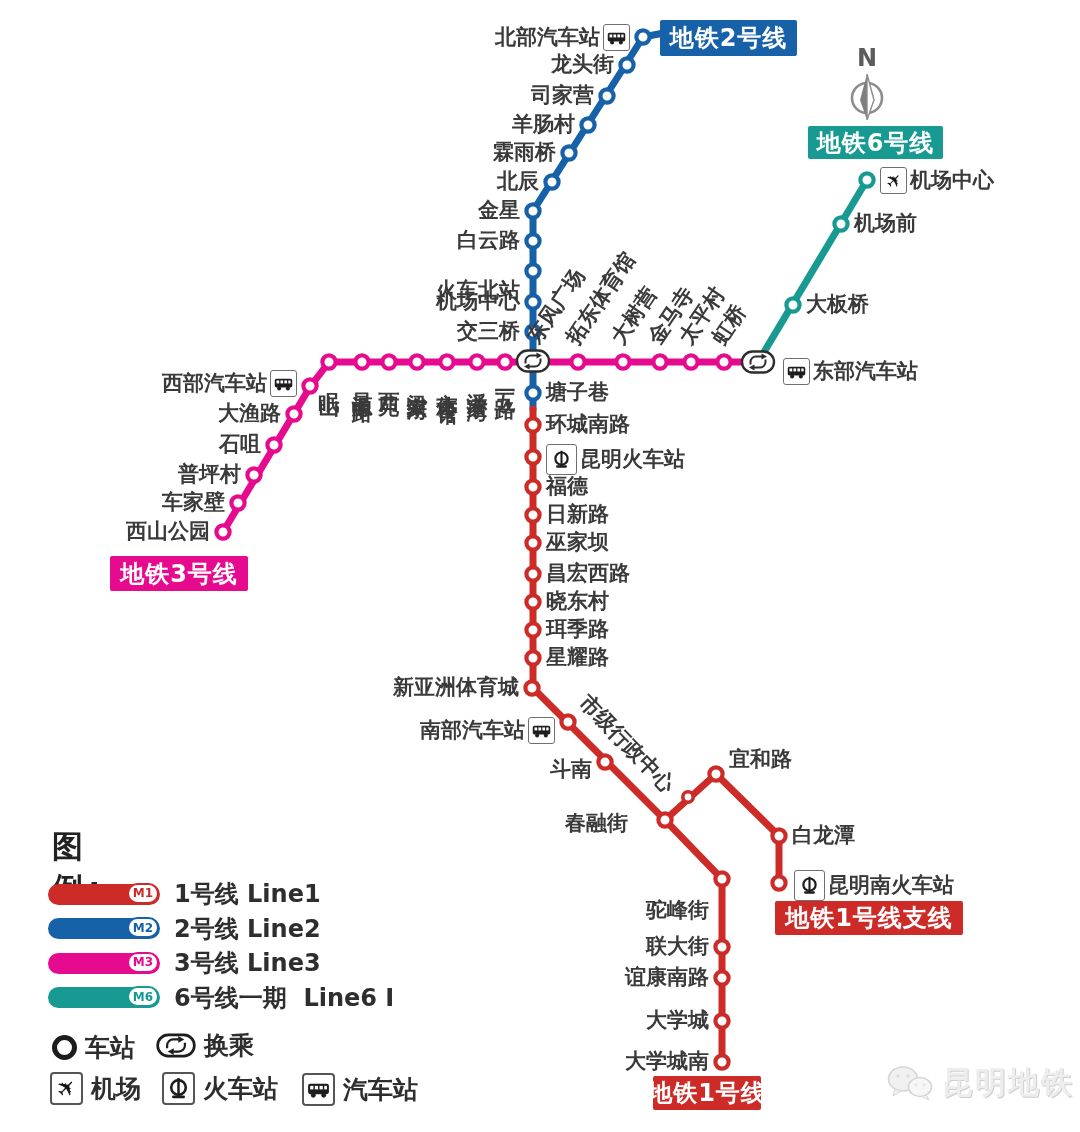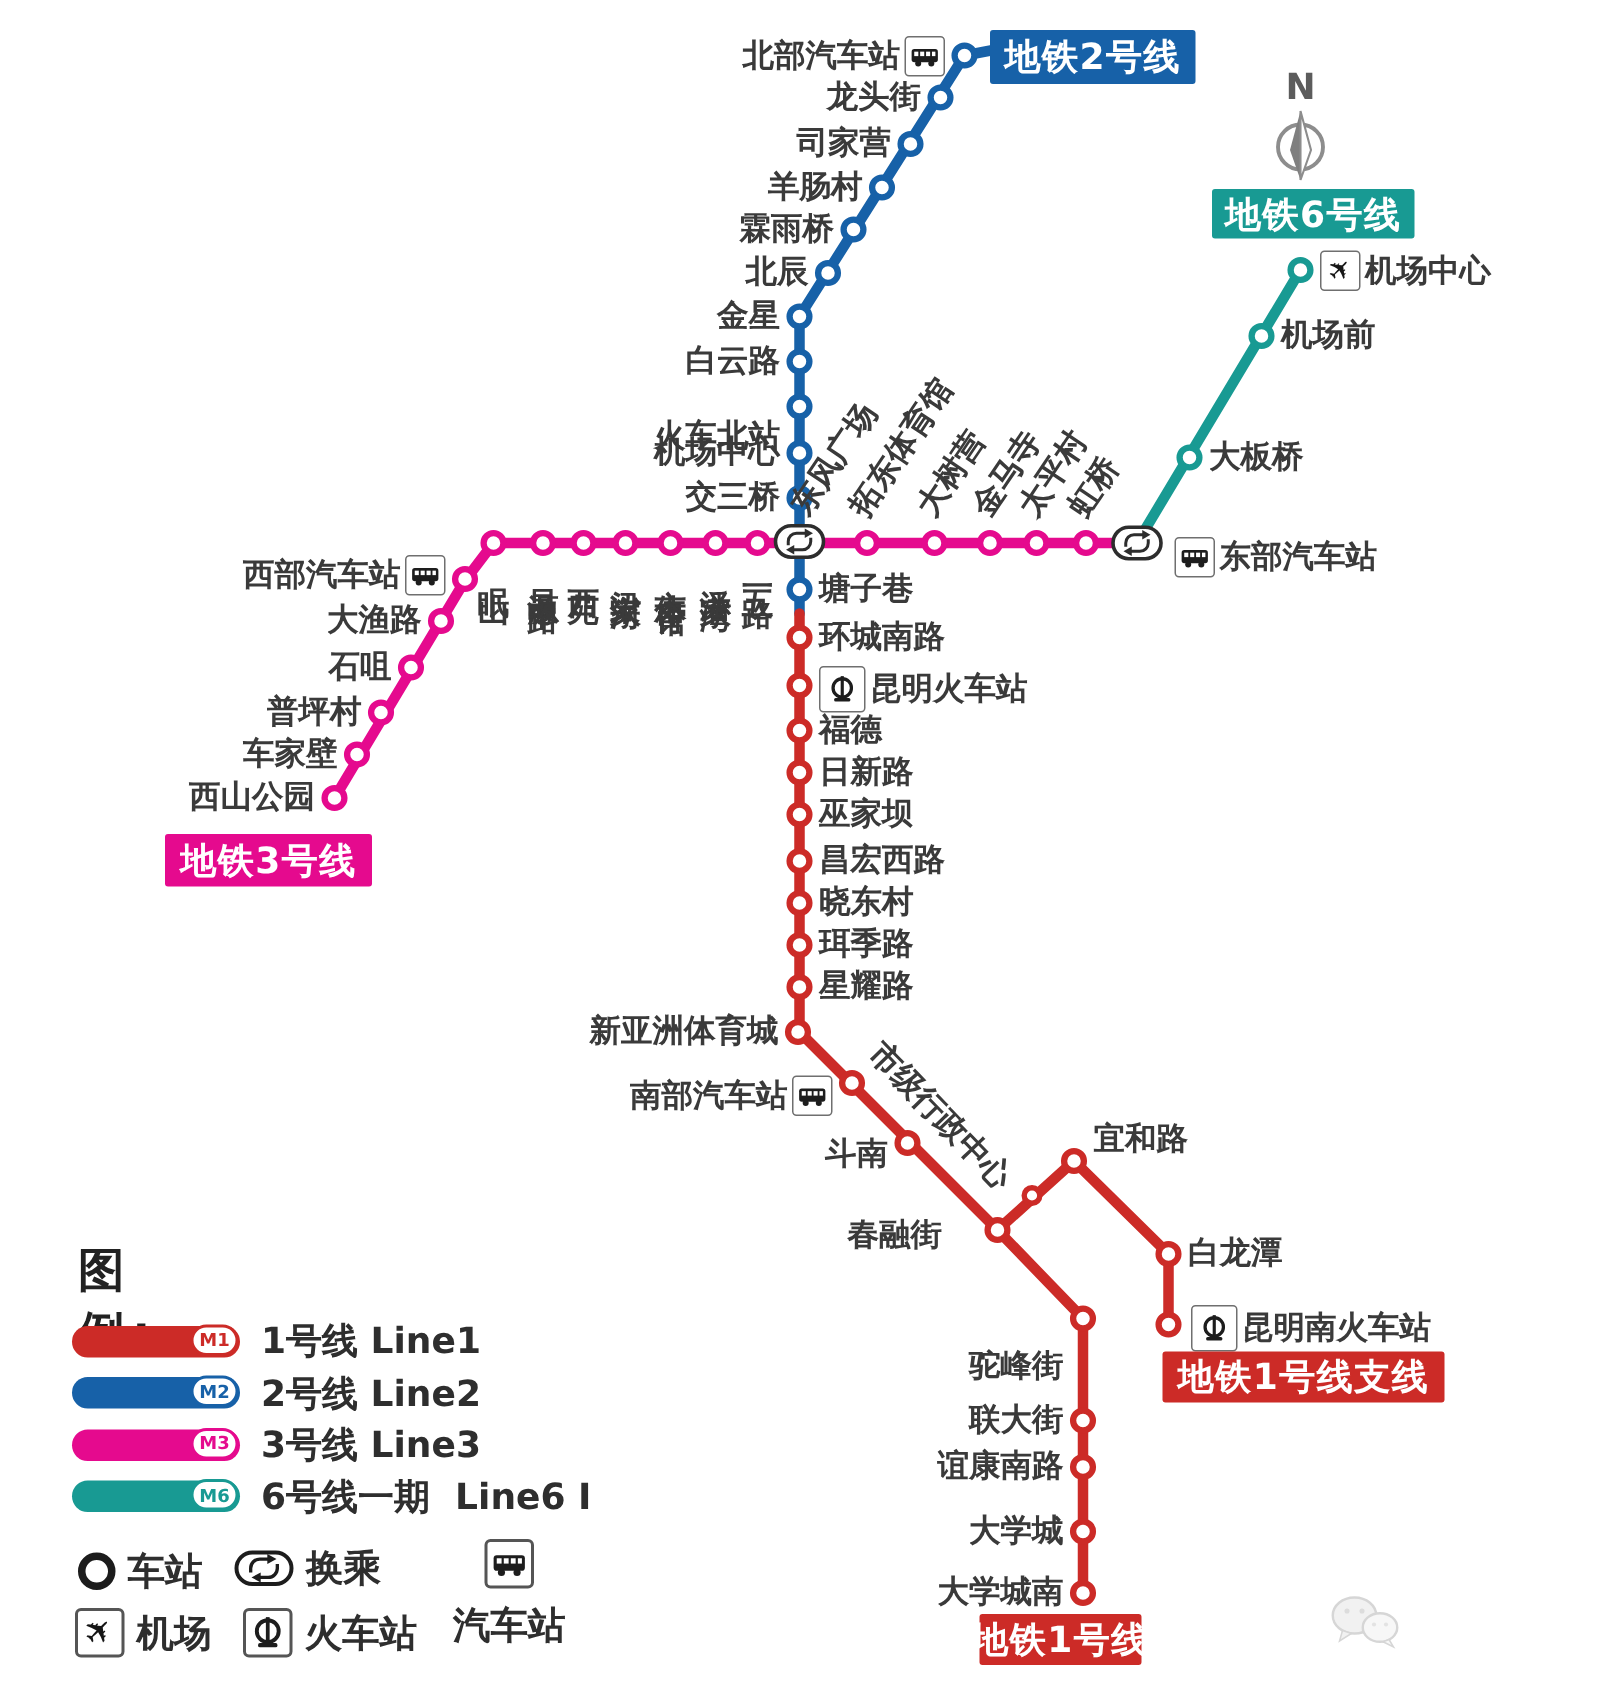--- a/index.html
+++ b/index.html
@@ -435,21 +435,21 @@
         <div class="lg-sym" style="left: 162px; top: 1072px;">
           <span class="lg-box">
             <svg viewBox="0 0 24 24">
               <circle cx="12" cy="11" r="7" fill="none" stroke="#1d1d1d" stroke-width="2.5"></circle>
               <rect x="10.8" y="2" width="2.4" height="18.4" fill="#1d1d1d"></rect>
               <rect x="5.8" y="18.6" width="12.4" height="2.7" rx="1.2" fill="#1d1d1d"></rect>
             </svg>
           </span>
           <span class="lg-label">火车站</span>
         </div>
-        <div class="lg-sym" style="left: 302px; top: 1026px; flex-direction: column;">
+        <div class="lg-sym" style="left: 302px; top: 1073px;">
           <span class="lg-box">
             <svg viewBox="0 0 24 24">
               <rect x="2" y="6.5" width="20" height="10" rx="2" fill="#1d1d1d"></rect>
               <rect x="4" y="8.5" width="3.1" height="3.4" fill="#fff"></rect>
               <rect x="8.5" y="8.5" width="3.1" height="3.4" fill="#fff"></rect>
               <rect x="13" y="8.5" width="3.1" height="3.4" fill="#fff"></rect>
               <rect x="17.5" y="8.5" width="2.6" height="3.4" fill="#fff"></rect>
               <circle cx="7" cy="17.6" r="2.3" fill="#1d1d1d"></circle>
               <circle cx="17" cy="17.6" r="2.3" fill="#1d1d1d"></circle>
             </svg>
@@ -463,14 +463,15 @@
     <svg width="48" height="38" viewBox="0 0 48 38">
       <ellipse cx="17" cy="15" rx="14.5" ry="12" fill="#f1f1f1" stroke="#d6d6d6" stroke-width="1.6"></ellipse>
       <polygon points="9,25 7,32 15,27" fill="#f1f1f1" stroke="#d6d6d6" stroke-width="1"></polygon>
       <ellipse cx="34" cy="23" rx="11.5" ry="9.5" fill="#f7f7f7" stroke="#d6d6d6" stroke-width="1.6"></ellipse>
       <polygon points="40,31 43,36 36,32.5" fill="#f7f7f7" stroke="#d6d6d6" stroke-width="1"></polygon>
       <circle cx="12" cy="12" r="1.7" fill="#dcdcdc"></circle>
         <circle cx="22" cy="12" r="1.7" fill="#dcdcdc"></circle>
       <circle cx="30" cy="21" r="1.4" fill="#e3e3e3"></circle>
         <circle cx="38" cy="21" r="1.4" fill="#e3e3e3"></circle>
     </svg>
+    <span class="wm-text">昆明地铁</span>
   </div>
 </div>
 
 </body></html>

